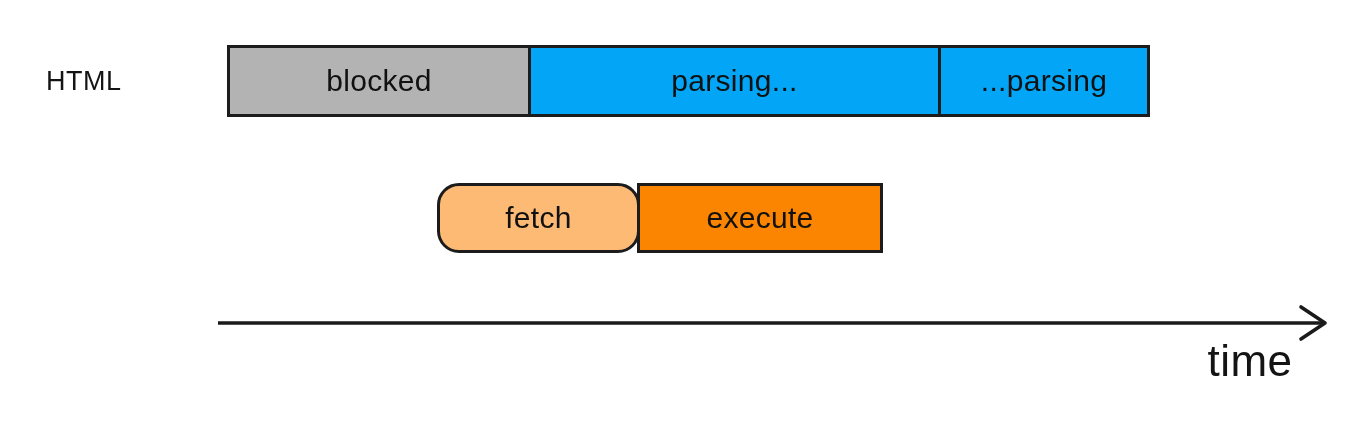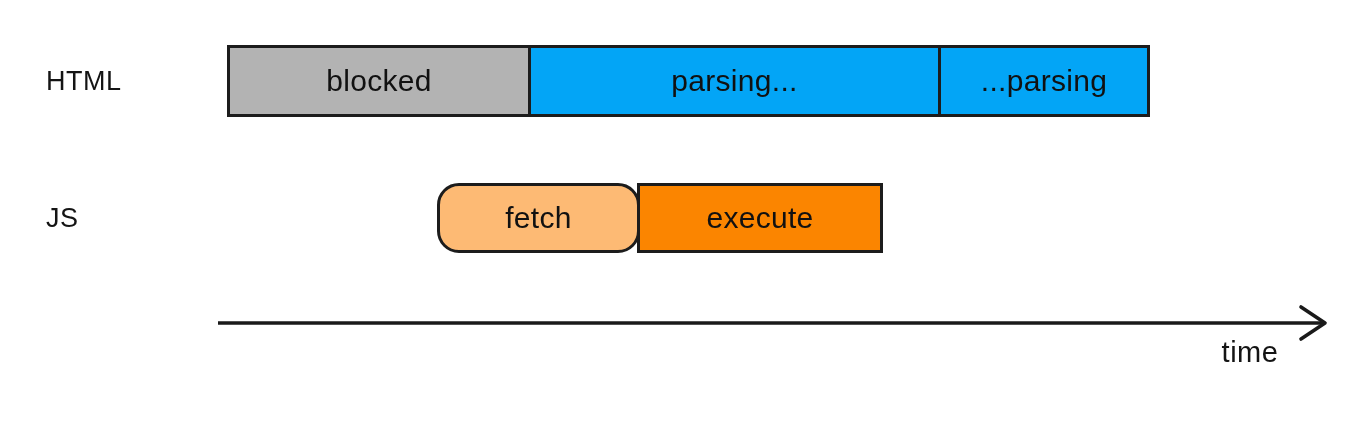--- a/index.html
+++ b/index.html
@@ -60,39 +60,38 @@
     top: 297px;
     width: 1130px;
     height: 52px;
   }
   .time-label {
     position: absolute;
     left: 1180px;
     top: 336px;
     width: 140px;
     text-align: center;
-    font-size: 29px;
+    font-size: 44px;
     letter-spacing: 0.5px;
     color: #141414;
   }
 </style>
 </head>
 <body>
 
 <div class="canvas">
 
   <div class="row-label html">HTML</div>
 
   <div class="bar html-bar">
     <div class="seg w-blocked" style="background-color: rgb(179, 179, 179);">blocked</div>
     <div class="seg w-parsing-start" style="background-color: rgb(3, 165, 246);">parsing...</div>
     <div class="seg w-parsing-resume" style="background-color: rgb(3, 165, 246);">...parsing</div>
   </div>
 
-  <div class="row-label js">JS</div>
 
   <div class="bar js-bar">
     <div class="seg w-fetch" style="background-color: #fdba74; border-radius: 22px;">fetch</div>
     <div class="seg w-execute" style="background-color: rgb(251, 133, 0);">execute</div>
   </div>
 
   <svg class="axis-arrow" viewBox="0 0 1130 52" xmlns="http://www.w3.org/2000/svg">
     <line x1="6" y1="26" x2="1112" y2="26" stroke="#1a1a1a" stroke-width="3.6"></line>
     <polyline points="1089,10 1113,26 1089,42" fill="none" stroke="#1a1a1a" stroke-width="3.6" stroke-linecap="round" stroke-linejoin="round"></polyline>
   </svg>

